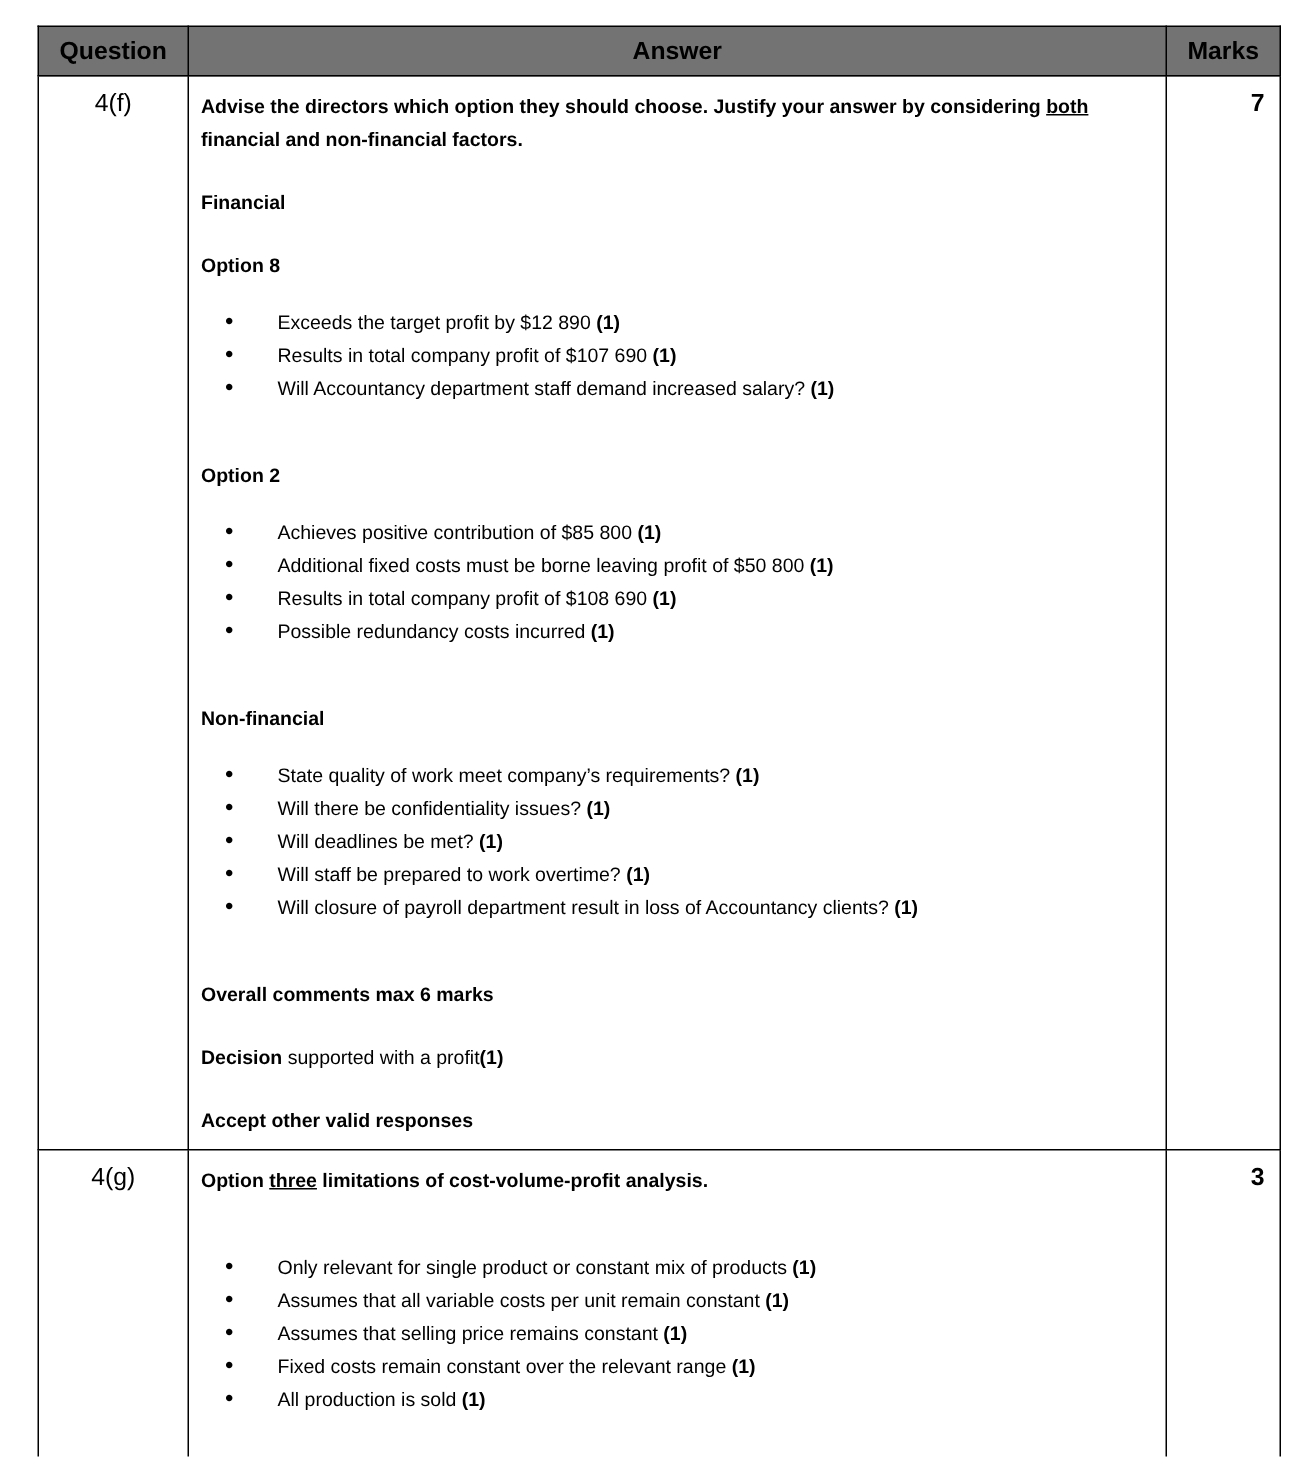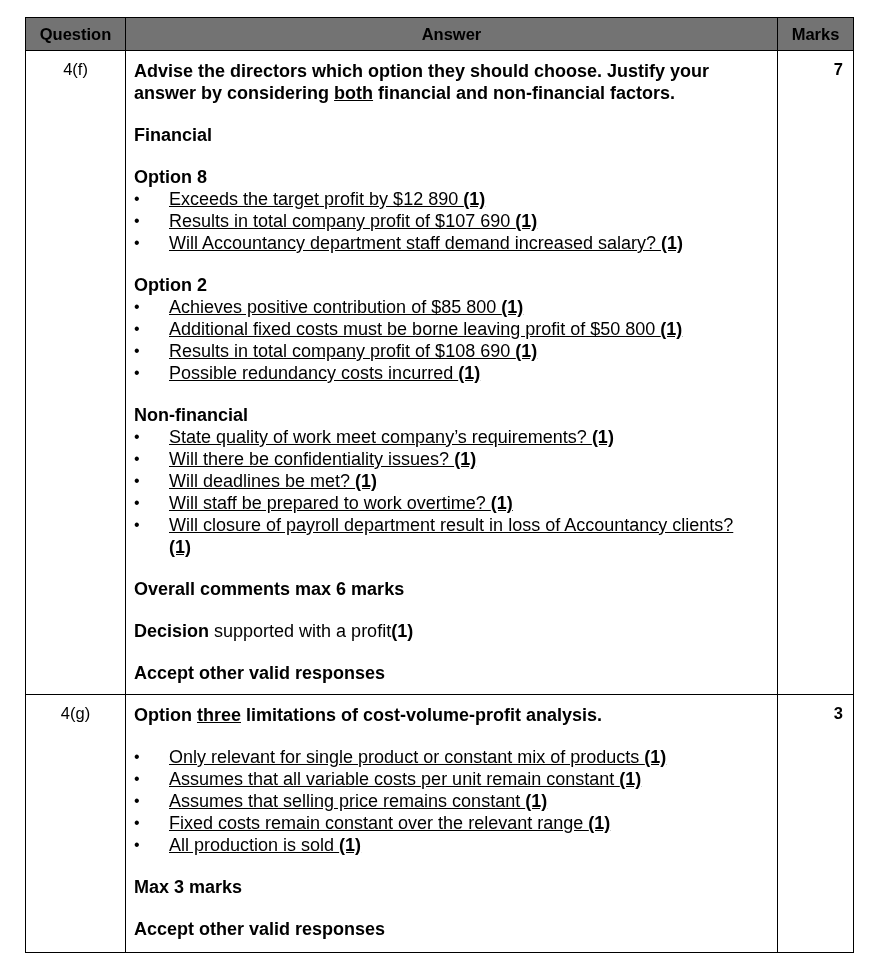--- a/index.html
+++ b/index.html
@@ -3,25 +3,25 @@
 <meta charset="utf-8">
 <style>
   html, body { margin:0; padding:0; background:#ffffff; }
   body { width:874px; height:971px; position:relative; font-family:"Liberation Sans", sans-serif; color:#000; overflow:hidden; }
   table.ms { position:absolute; left:25px; top:17px; width:829px; border-collapse:collapse; table-layout:fixed; }
   table.ms td, table.ms th { border:1px solid #000; vertical-align:top; padding:0; }
   col.c1 { width:100px; } col.c3 { width:76px; }
   th { background:#737373; font-weight:bold; font-size:16.5px; height:32px; text-align:center; vertical-align:middle !important; }
   .qcell { text-align:center; font-size:16.5px; padding-top:9px !important;margin-top:13px; }
   .mcell { text-align:right; font-weight:bold; font-size:16.5px; padding:9px 10px 0 0 !important; }
-  .acell { padding:9px 8px 8px 8px !important; font-size:18px; line-height:22px; }
+  .acell { padding:9px 8px 8px 8px !important; font-size:13px; line-height:22px; }
   .b { font-weight:bold; }
   .u { text-decoration:underline; }
   .gap { height:20px; }
-  ul { list-style:none; margin:0; padding:0;text-decoration:underline; }
+  ul { list-style:none; margin:16px; padding:0; }
   ul li { position:relative; padding-left:35px; }
   ul li::before { content:"\2022"; position:absolute; left:0; top:0; font-size:16px; }
 </style>
 </head>
 <body>
 
 <table class="ms">
   <colgroup>
       <col class="c1">
       <col class="c2">

